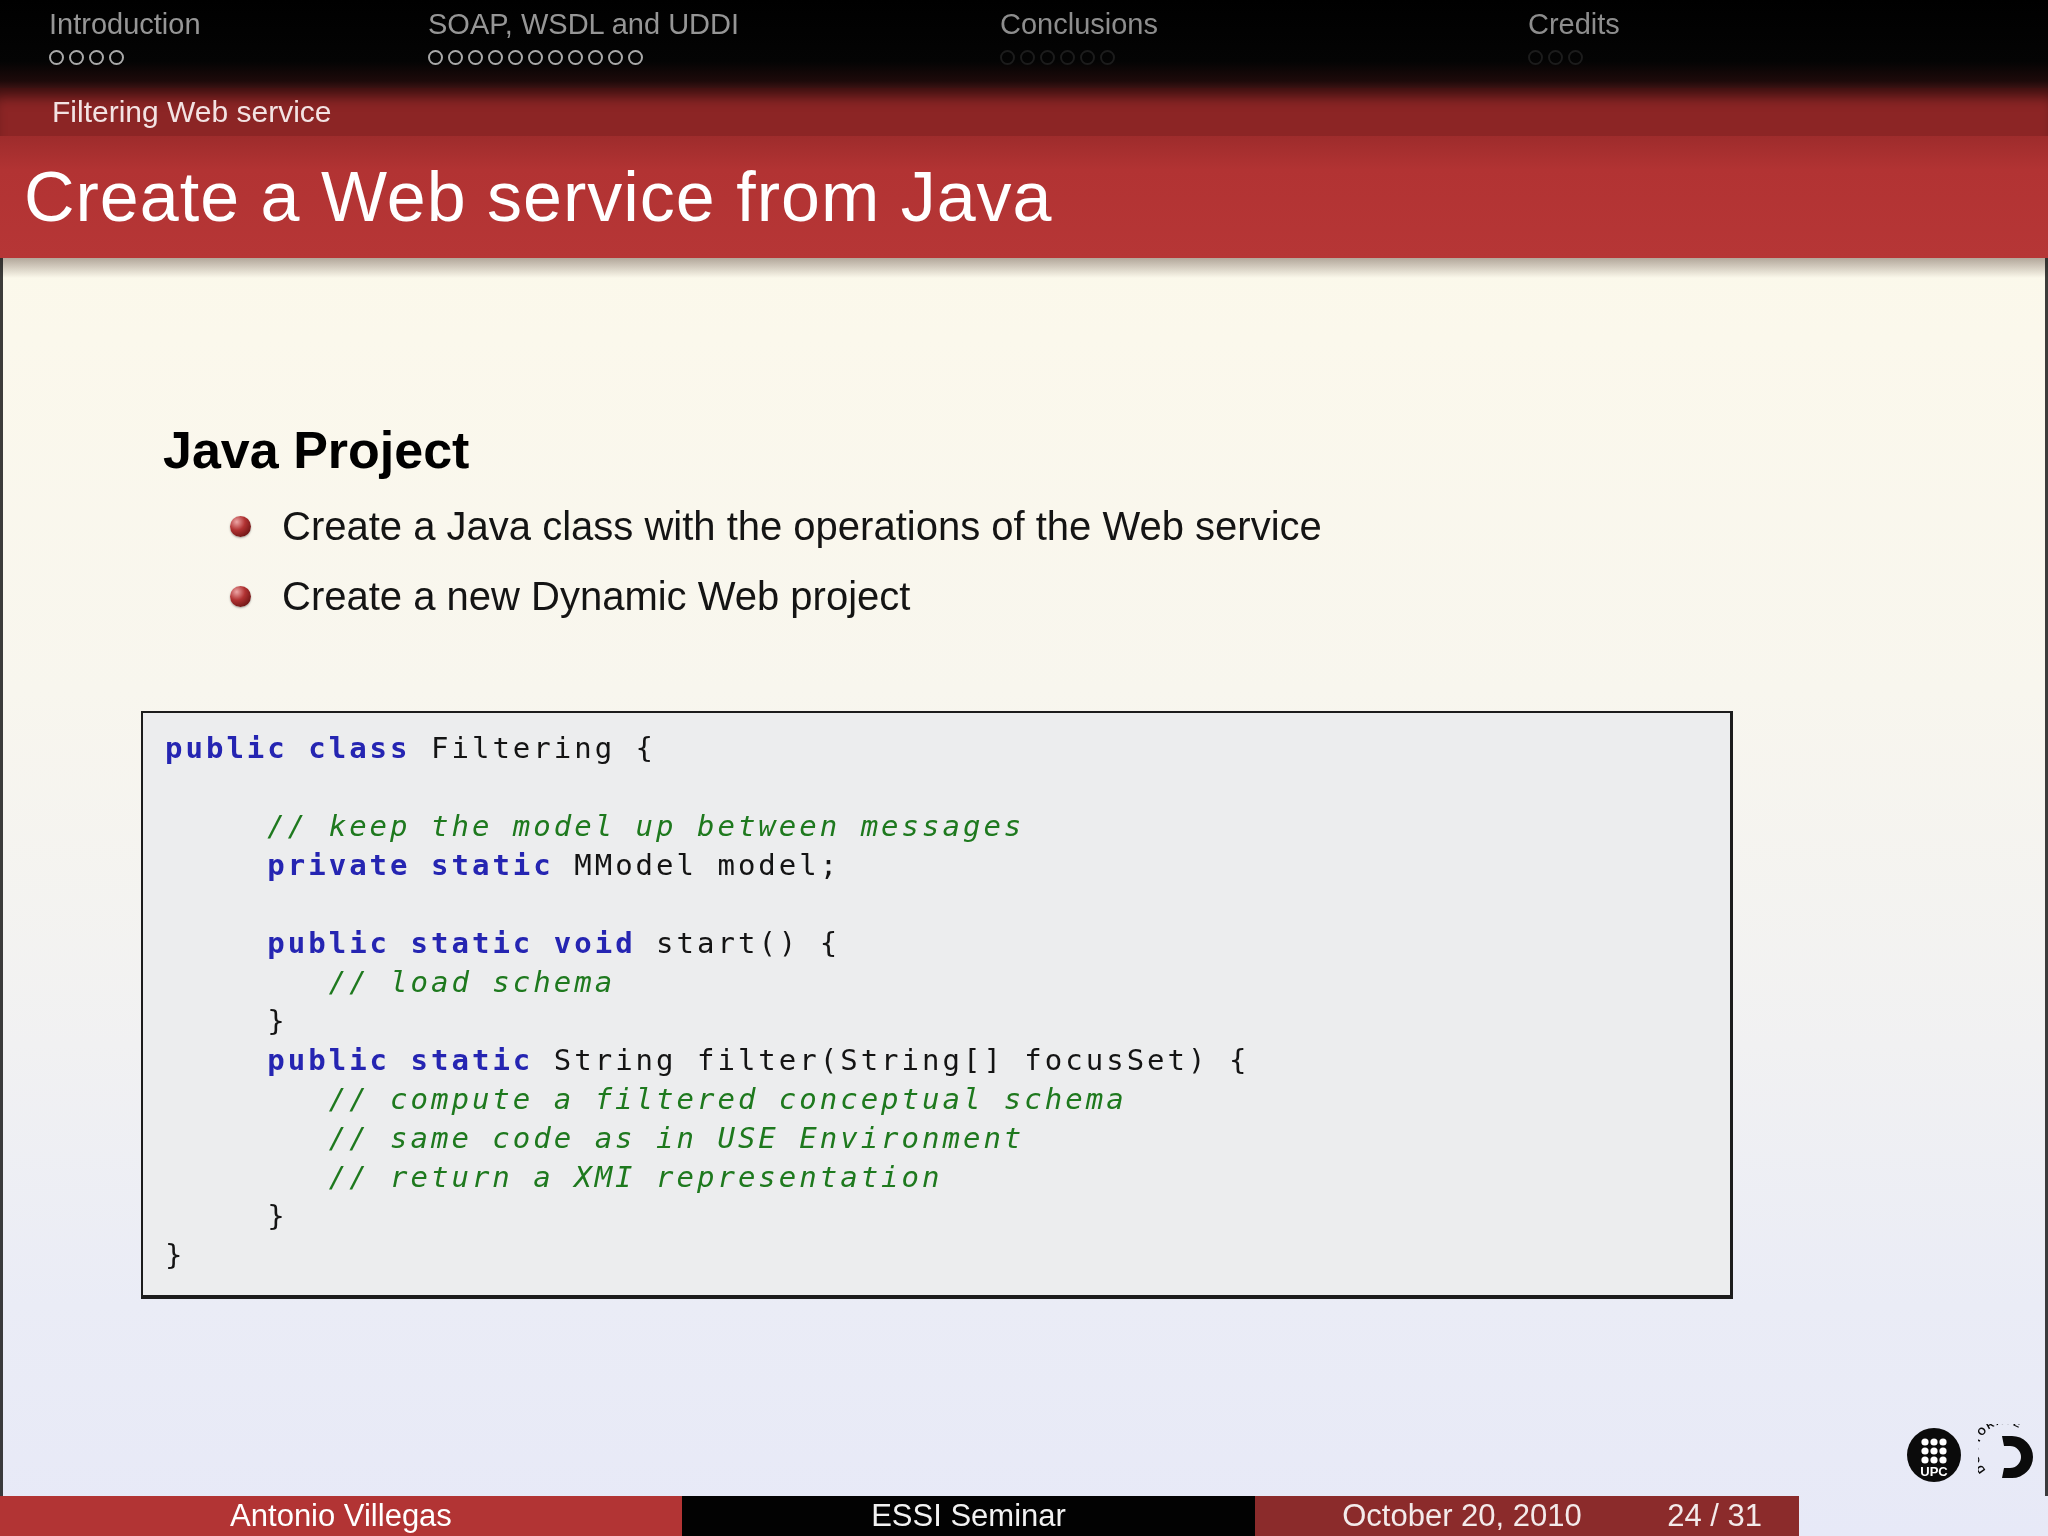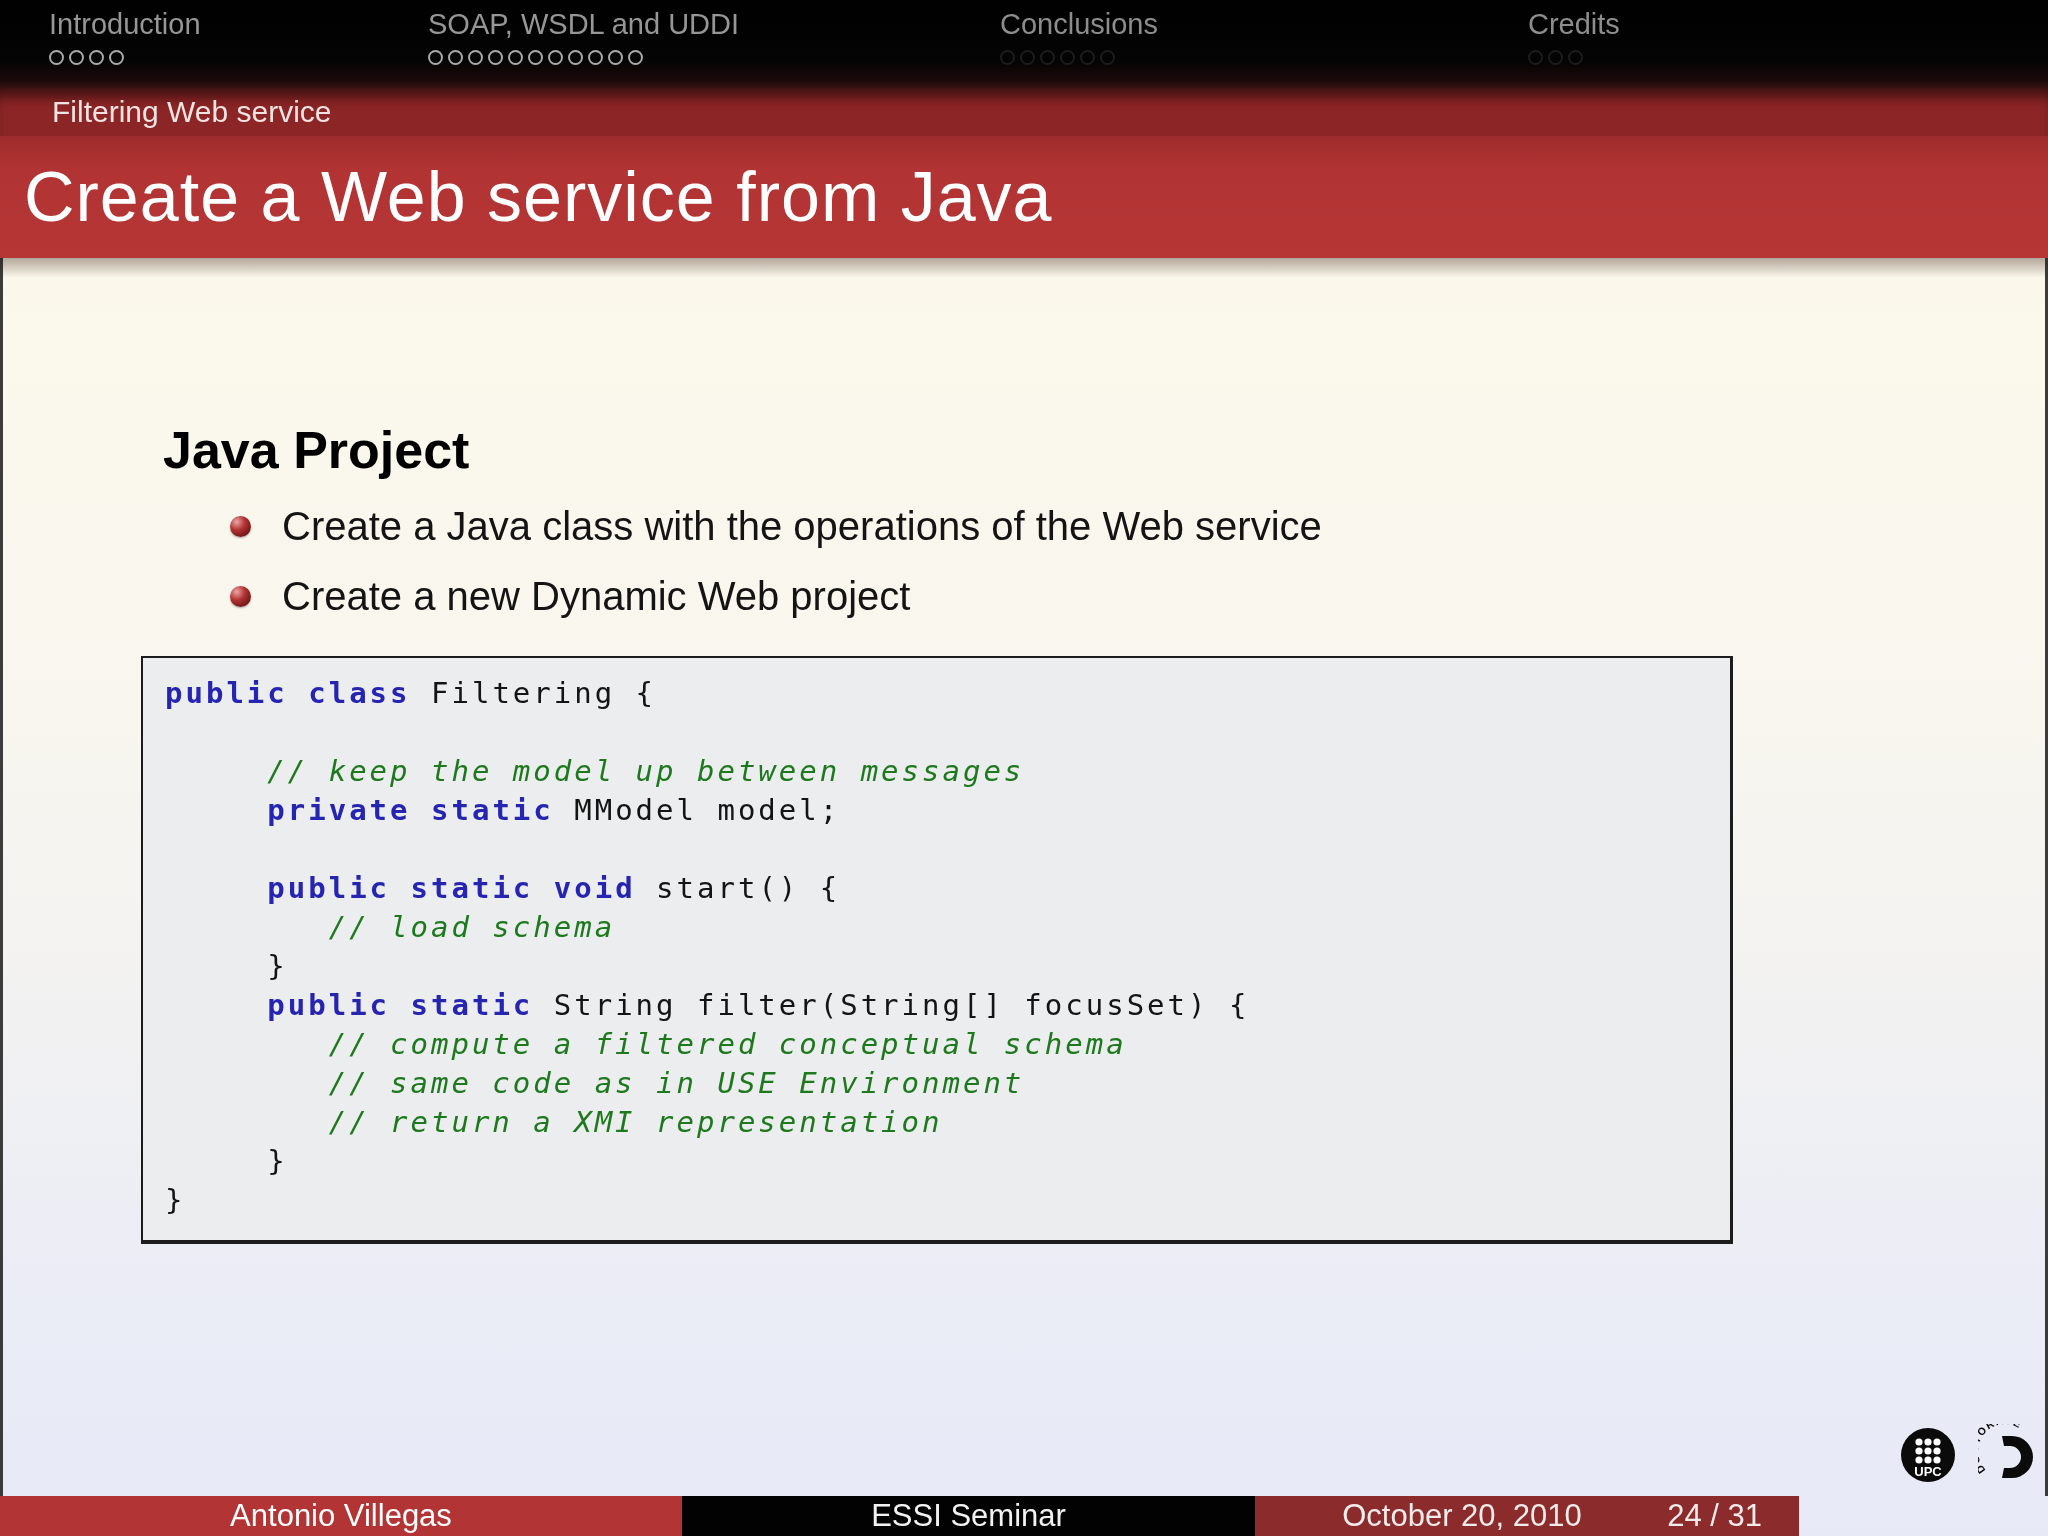--- a/index.html
+++ b/index.html
@@ -48,31 +48,31 @@
   .heading { position:absolute; left:163px; top:420px; font-size:52px; font-weight:bold; color:#000; }
   .bullet-list { position:absolute; left:230px; top:502px; list-style:none; }
   .bullet-item { display:flex; align-items:center; height:48px; margin-bottom:22px; }
   .ball {
     width:21px; height:21px; border-radius:50%; margin-right:31px; flex:0 0 21px;
     background:radial-gradient(circle at 32% 28%, #eda5a5 0%, #b13232 40%, #701616 78%, #4c0d0d 100%);
     box-shadow:0 1px 2px rgba(0,0,0,.35); }
   .bullet-text { font-size:40px; color:#141414; white-space:nowrap; }
 
   
-  .code-block { position:absolute; left:141px; top:656px; width:1592px; height:588px;
+  .code-block { position:absolute; left:141px; top:711px; width:1592px; height:588px;
     background:#ecedee; border:2px solid #1c1c1c; border-right-width:3px; border-bottom-width:4px;
     padding:16px 0 0 22px; font-family:"DejaVu Sans Mono", monospace; font-size:29px;
     line-height:39px; letter-spacing:3px; white-space:pre; overflow:hidden; }
   .code-line { height:39px; }
   .tok-k { color:#2525b2; font-weight:bold; }
   .tok-c { color:#1e791e; font-style:italic; }
   .tok-p { color:#141414; }
 
   
-  .logos { position:absolute; right:8px; bottom:50px; display:flex; align-items:center; gap:22px; z-index:3; }
+  .logos { position:absolute; right:8px; bottom:50px; display:flex; align-items:center; gap:16px; z-index:3; }
 
   
   .footer { position:absolute; bottom:0; left:0; right:0; height:40px; display:flex; z-index:5; }
   .footer .seg { height:40px; line-height:40px; font-size:31px; text-align:center; }
   .seg-author { width:682px; background:#b23434; color:#ffffff; }
   .seg-event  { width:573px; background:#020202; color:#f2f2f2; }
   .seg-date   { width:544px; background:#8b2b2b; color:#f3eaea; position:relative; }
   .seg-date .date { position:absolute; left:0; right:130px; text-align:center; }
   .seg-date .page { position:absolute; right:37px; }
 </style>

